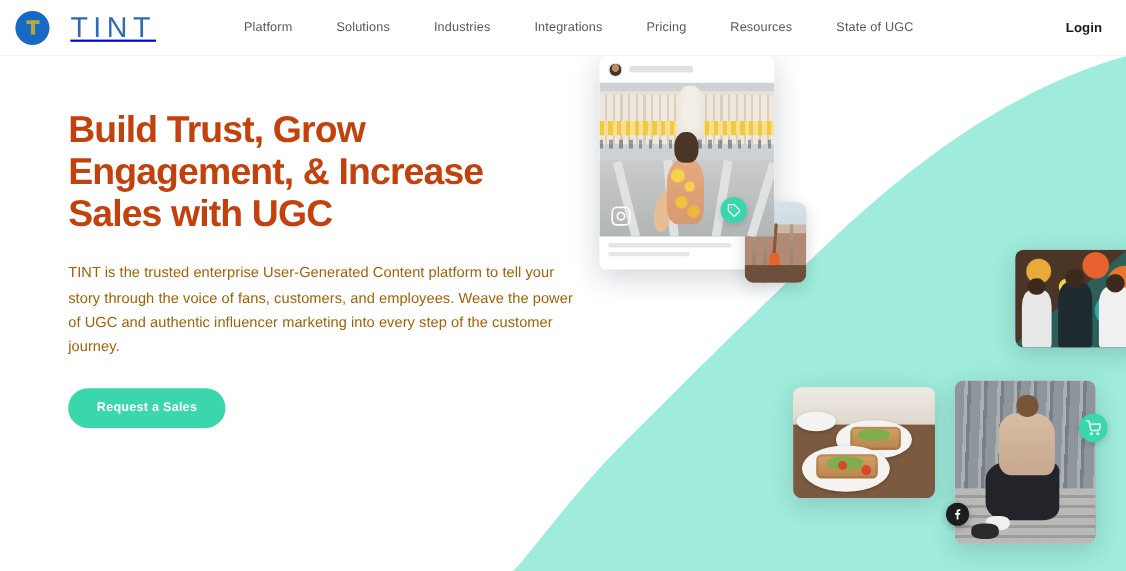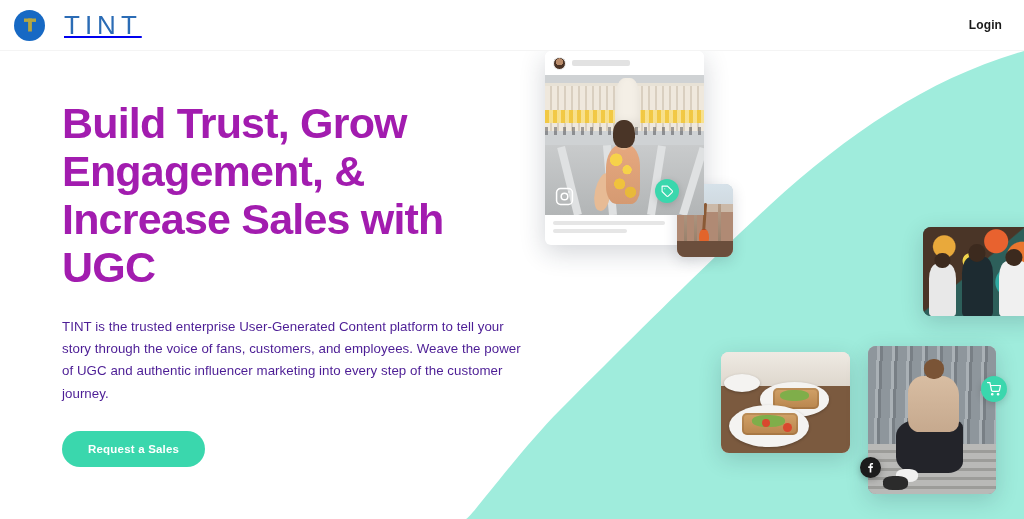--- a/index.html
+++ b/index.html
@@ -54,27 +54,27 @@
     background:#3ad7ad; color:#ffffff;
     font-size:11px; font-weight:700; letter-spacing:.1px;
     border:none; border-radius:16px;
     padding:8px 17px; cursor:pointer; white-space:nowrap;
   }
 
   
   .hero { position:relative; z-index:10; display:flex; height:468px; }
   .hero-left { width:545px; padding:48px 0 0 62px; flex:0 0 auto; }
   .hero-title {
-    font-size:43px; line-height:1.12; font-weight:700;
-    color:#a21caf; letter-spacing:-0.8px;
+    font-size:34px; line-height:1.12; font-weight:700;
+    color:#c2410c; letter-spacing:-0.8px;
     max-width:420px;
   }
   .hero-sub {
     margin-top:24px;
-    font-size:13.3px; line-height:1.68; color:#4c1d95;
+    font-size:13.3px; line-height:1.68; color:#a16207;
     max-width:462px; letter-spacing:.05px;
   }
   .hero-cta {
     margin-top:26px;
     background:#3ad7ad; color:#ffffff;
     font-size:11.5px; font-weight:600; letter-spacing:.2px;
     border:none; border-radius:20px;
     padding:12px 26px; cursor:pointer;
   }
 
@@ -280,20 +280,29 @@
   <a class="brand" href="#">
     <span class="brand-mark">
       <svg width="20" height="20" viewBox="0 0 20 20" aria-hidden="true">
         <rect x="4" y="3.5" width="12" height="3.4" fill="#b5a642"></rect>
         <rect x="8.1" y="3.5" width="3.8" height="13" fill="#b5a642"></rect>
       </svg>
     </span>
     <span class="brand-word">TINT</span>
   </a>
 
+  <nav class="main-nav">
+    <a class="nav-link" href="#">Platform</a>
+    <a class="nav-link" href="#">Solutions</a>
+    <a class="nav-link" href="#">Industries</a>
+    <a class="nav-link" href="#">Integrations</a>
+    <a class="nav-link" href="#">Pricing</a>
+    <a class="nav-link" href="#">Resources</a>
+    <a class="nav-link" href="#">State of UGC</a>
+  </nav>
 
   <div class="header-right">
     <a class="login-link" href="#">Login</a>
   </div>
 </header>
 
 <section class="hero">
 
   <div class="hero-left">
     <h1 class="hero-title">Build Trust, Grow Engagement, &amp; Increase Sales with UGC</h1>

